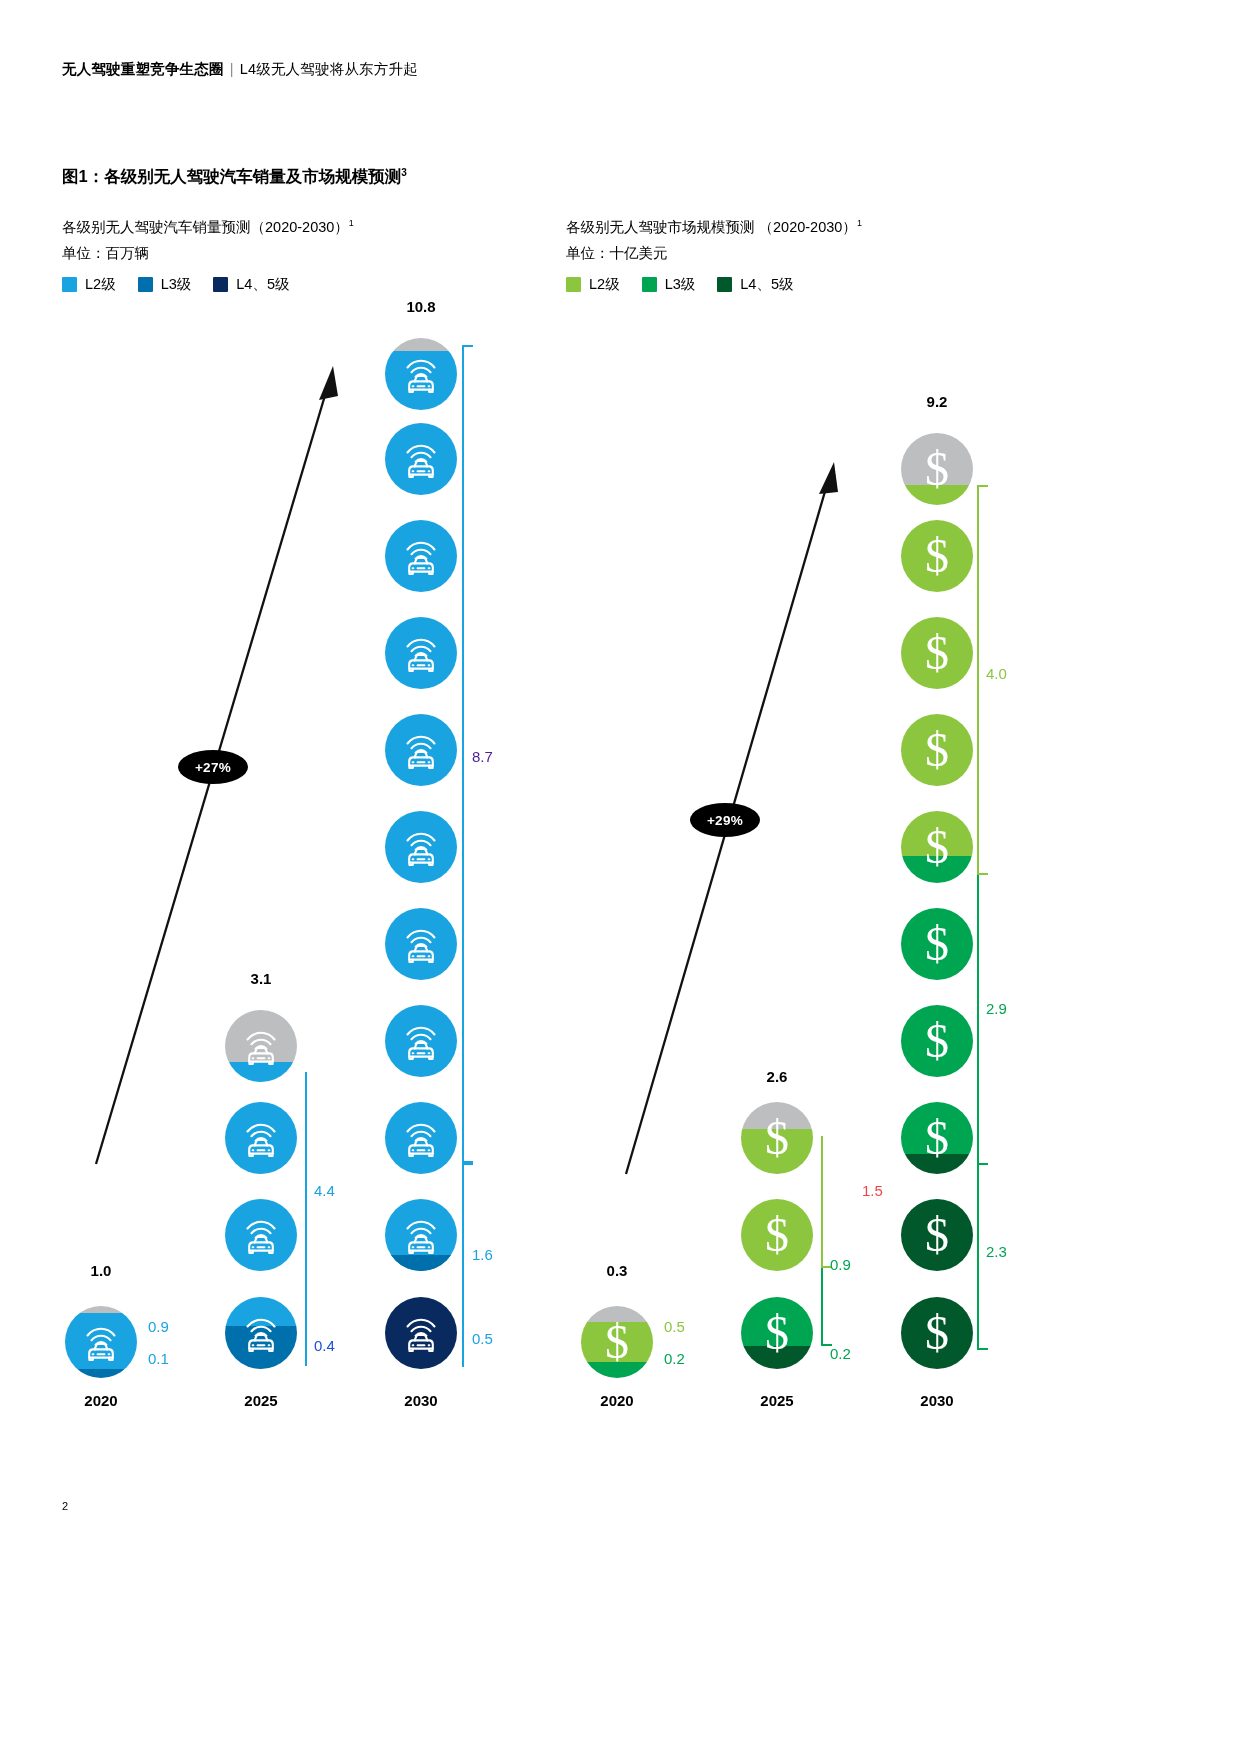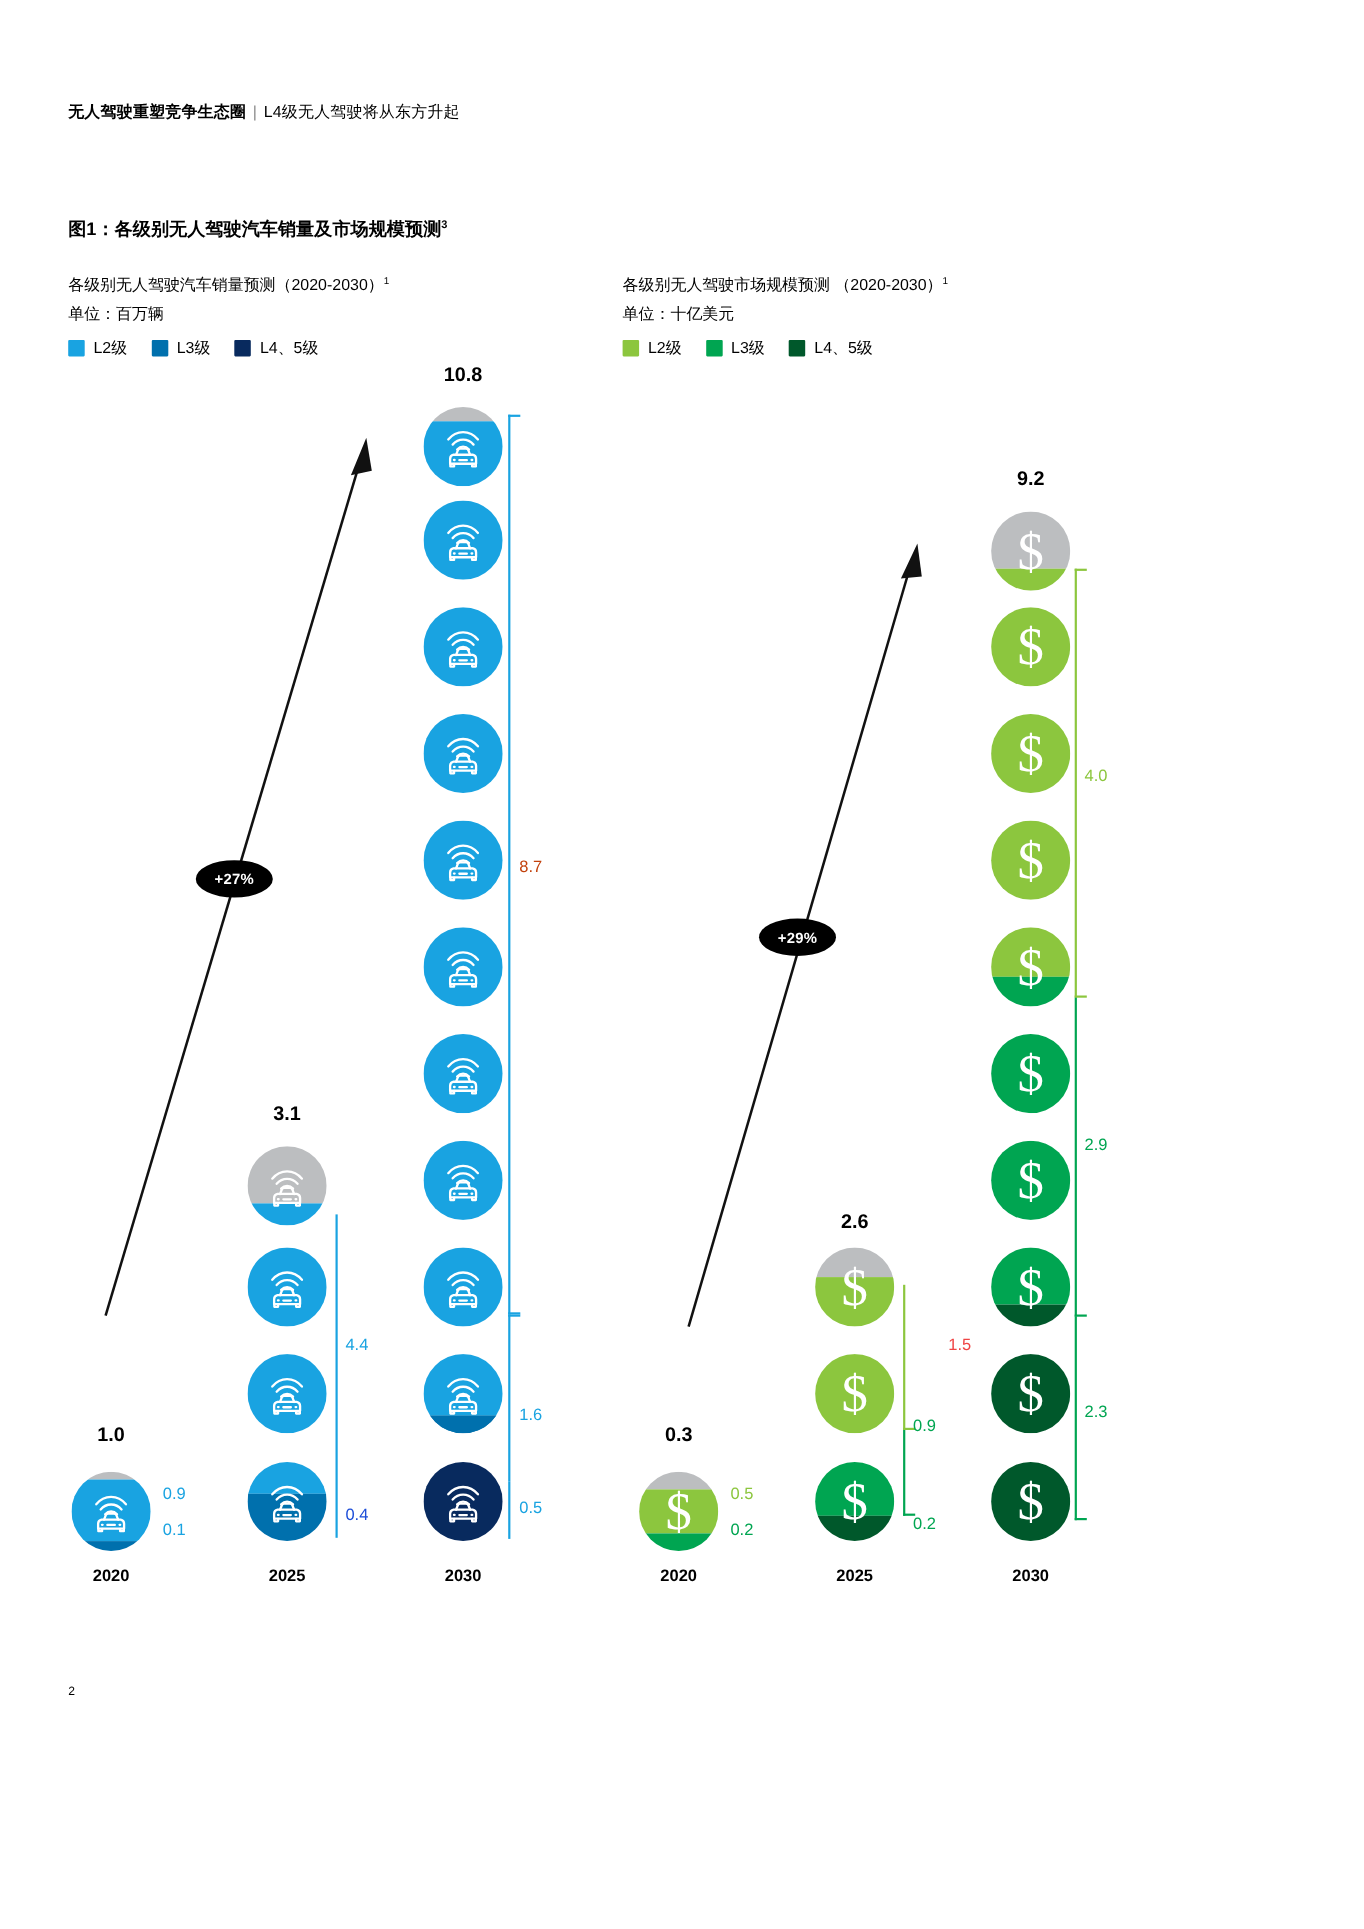--- a/index.html
+++ b/index.html
@@ -1,21 +1,21 @@
 <!DOCTYPE html>
 <html><head>
 <meta charset="utf-8">
 <style>
   html,body{margin:0;padding:0;}
   body{
     width:1240px;height:1754px;background:#ffffff;
     font-family:"Liberation Sans","DejaVu Sans",sans-serif;
     color:#000;position:relative;overflow:hidden;
   }
-  .page{position:absolute;inset:0;margin-top:32px;}
+  .page{position:absolute;inset:0;}
 
   
   .hdr{position:absolute;left:62px;top:60px;font-size:14.5px;letter-spacing:.2px;white-space:nowrap;}
   .hdr b{font-weight:bold;}
   .hdr .sep{color:#8a8a8a;margin:0 6px;font-weight:normal;}
   .hdr .sub{font-weight:normal;}
 
   .fig-title{position:absolute;left:62px;top:166px;font-size:16.5px;font-weight:bold;white-space:nowrap;}
   .fig-title sup{font-size:10px;vertical-align:super;font-weight:bold;}
 
@@ -27,21 +27,21 @@
 
   
   .legend{position:absolute;display:flex;align-items:center;gap:22px;font-size:14.5px;}
   .legend-left{left:62px;top:275px;}
   .legend-right{left:566px;top:275px;}
   .lg{display:flex;align-items:center;gap:8px;white-space:nowrap;}
   .swatch{width:15px;height:15px;display:inline-block;border-radius:1px;}
 
   
   .chart{position:absolute;top:0;left:0;width:100%;height:100%;}
-  .total-label{position:absolute;font-size:18px;font-weight:bold;text-align:center;width:120px;}
+  .total-label{position:absolute;font-size:15px;font-weight:bold;text-align:center;width:120px;}
 
   .node{position:absolute;width:72px;height:72px;border-radius:50%;overflow:hidden;}
   .node .half{position:absolute;left:0;width:100%;}
   .node svg{position:absolute;left:0;top:0;width:72px;height:72px;}
 
   .brk{position:absolute;}
   .brk .vline{position:absolute;left:0;top:0;width:1.6px;height:100%;}
   .brk .tick{position:absolute;left:0;width:11px;height:1.6px;}
   .brk-val{position:absolute;font-size:15px;white-space:nowrap;}
 
@@ -267,21 +267,21 @@
       <svg>
           <use href="#ic-car"></use>
         </svg>
     </div>
 
     <div class="brk" style="left:462px;top:345px;height:818px;">
       <div class="vline" style="background:#19A3E1"></div>
       <div class="tick" style="top:0;background:#19A3E1"></div>
       <div class="tick" style="bottom:0;background:#19A3E1"></div>
     </div>
-    <div class="brk-val" style="left:472px;top:748px;color:#c2410c">8.7</div>
+    <div class="brk-val" style="left:472px;top:748px;color:#4c1d95">8.7</div>
 
     <div class="brk" style="left:462px;top:1163px;height:152px;">
       <div class="vline" style="background:#19A3E1"></div>
       <div class="tick" style="top:0;background:#19A3E1"></div>
     </div>
     <div class="brk-val" style="left:472px;top:1246px;color:#19A3E1">1.6</div>
 
     <div class="brk" style="left:462px;top:1315px;height:52px;">
       <div class="vline" style="background:#19A3E1"></div>
     </div>

